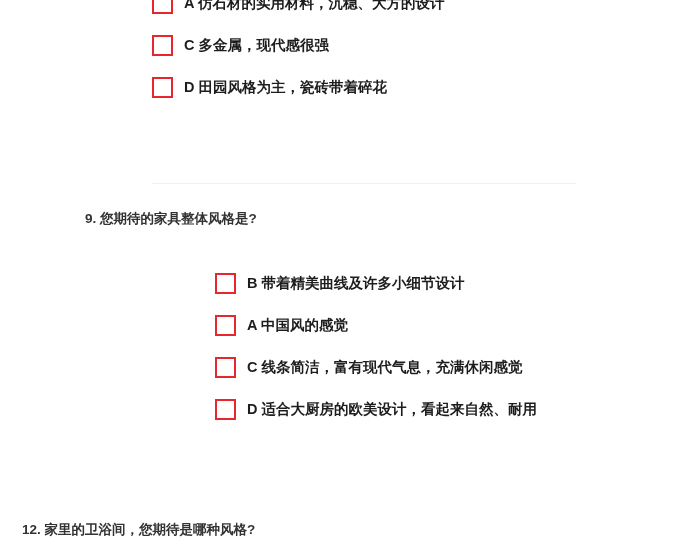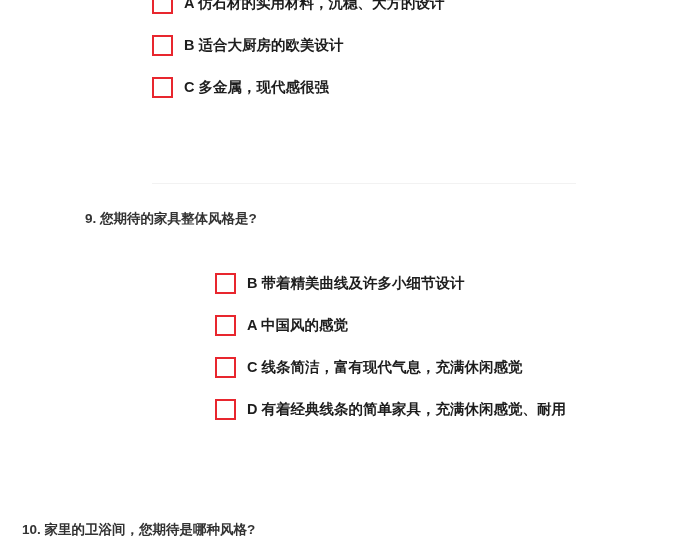--- a/index.html
+++ b/index.html
@@ -114,25 +114,25 @@
 <div class="survey">
 
   <div class="question-block" id="group-a">
     <ul class="options">
       <li class="option-row">
         <span class="checkbox"></span>
         <span class="option-text">A 仿石材的实用材料，沉稳、大方的设计</span>
       </li>
       <li class="option-row">
         <span class="checkbox"></span>
-        <span class="option-text">B 适合大厨房的欧美设计</span>
+        <span class="option-text">C 多金属，现代感很强</span>
       </li>
       <li class="option-row">
         <span class="checkbox"></span>
-        <span class="option-text">C 多金属，现代感很强</span>
+        <span class="option-text">D 田园风格为主，瓷砖带着碎花</span>
       </li>
     </ul>
   </div>
 
   <div class="faint-rule" id="rule-a"></div>
 
   <div class="question-block" id="q9">
     <div class="question-title">9. 您期待的家具整体风格是?</div>
     <ul class="options">
       <li class="option-row">
@@ -142,22 +142,22 @@
       <li class="option-row">
         <span class="checkbox"></span>
         <span class="option-text">A 中国风的感觉</span>
       </li>
       <li class="option-row">
         <span class="checkbox"></span>
         <span class="option-text">C 线条简洁，富有现代气息，充满休闲感觉</span>
       </li>
       <li class="option-row">
         <span class="checkbox"></span>
-        <span class="option-text">D 有着经典线条的简单家具，充满休闲感觉、耐用</span>
+        <span class="option-text">D 适合大厨房的欧美设计，看起来自然、耐用</span>
       </li>
     </ul>
   </div>
 
   <div class="question-block" id="q10">
-    <div class="question-title">10. 家里的卫浴间，您期待是哪种风格?</div>
+    <div class="question-title">12. 家里的卫浴间，您期待是哪种风格?</div>
   </div>
 
 </div>
 
 </body></html>

